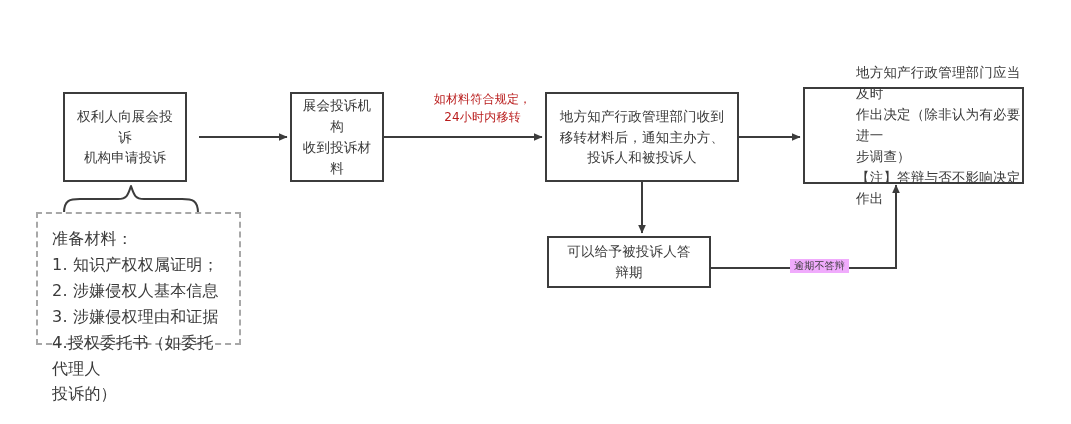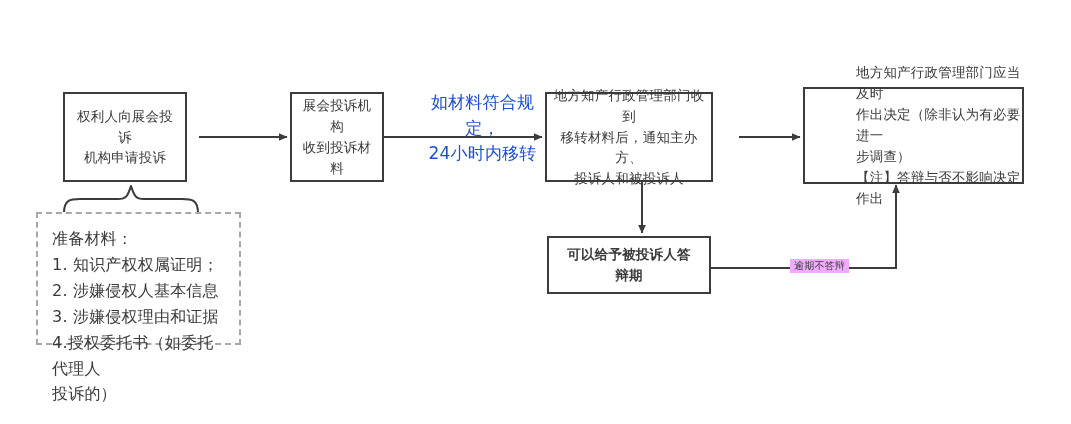--- a/index.html
+++ b/index.html
@@ -41,22 +41,22 @@
     background: #ffffff;
     color: #3a3a3a;
     font-size: 16px;
     line-height: 1.62;
     padding: 12px 10px 10px 14px;
     text-align: left;
     letter-spacing: 0.2px;
   }
   .edge-label {
     position: absolute;
-    color: #1d4ed8;
-    font-size: 17px;
+    color: #b91c1c;
+    font-size: 12px;
     line-height: 1.5;
     text-align: center;
     letter-spacing: 0.2px;
     white-space: nowrap;
   }
   .inline-label {
     position: absolute;
     color: #3a3a3a;
     font-size: 10px;
     background: #f0abfc;
@@ -102,34 +102,34 @@
   <div class="node" style="left:63px; top:92px; width:124px; height:90px;">
     <span class="txt" style="white-space:pre-line;">权利人向展会投诉
 机构申请投诉</span>
   </div>
 
   <div class="node" style="left:290px; top:92px; width:94px; height:90px;">
     <span class="txt" style="white-space:pre-line;">展会投诉机构
 收到投诉材料</span>
   </div>
 
-  <div class="node" style="left:545px; top:92px; width:168px; height:90px;">
+  <div class="node" style="left:545px; top:92px; width:194px; height:90px;">
     <span class="txt" style="white-space:pre-line;">地方知产行政管理部门收到
 移转材料后，通知主办方、
 投诉人和被投诉人</span>
   </div>
 
   <div class="node node-left-align" style="left:803px; top:87px; width:221px; height:97px; padding-left:10px;">
     <span class="txt" style="white-space:pre-line; text-align:left; padding:0;margin-left:41px;">地方知产行政管理部门应当及时
 作出决定（除非认为有必要进一
 步调查）
 【注】答辩与否不影响决定作出</span>
   </div>
 
-  <div class="node" style="left:547px; top:236px; width:164px; height:58px;font-weight:bold;">
+  <div class="node" style="left:547px; top:236px; width:164px; height:52px;">
     <span class="txt" style="white-space:pre-line;">可以给予被投诉人答
 辩期</span>
   </div>
 
   <div class="note-box" style="left:36px; top:212px; width:205px; height:133px;">
     <span style="white-space:pre-line;">准备材料：
 1. 知识产权权属证明；
 2. 涉嫌侵权人基本信息
 3. 涉嫌侵权理由和证据
 4.授权委托书（如委托代理人

